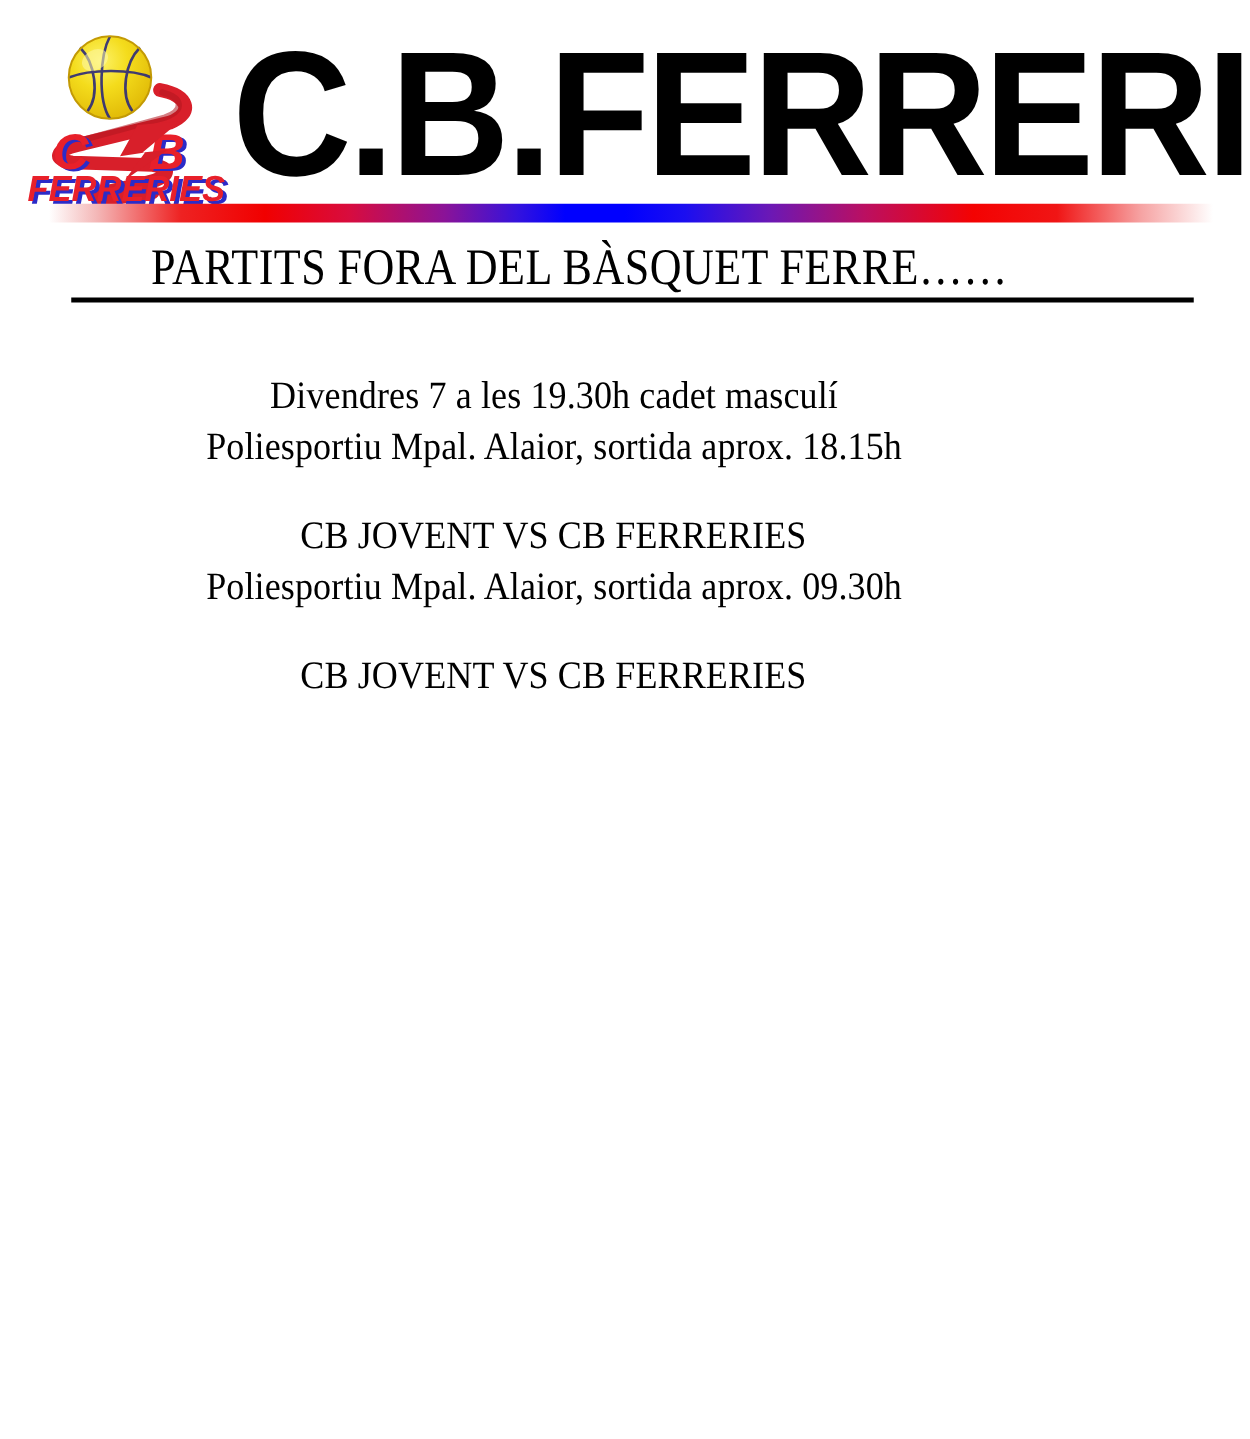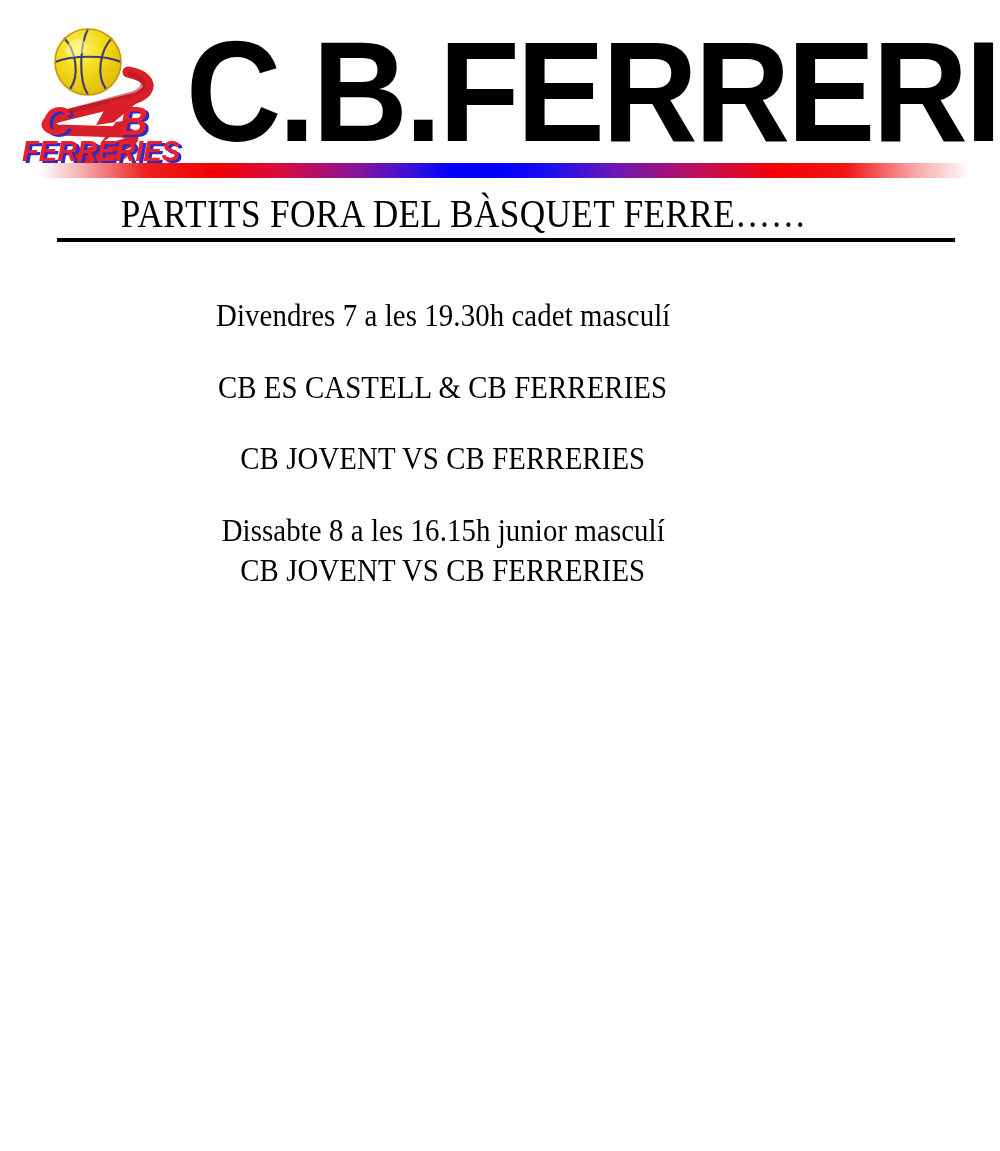--- a/index.html
+++ b/index.html
@@ -191,29 +191,29 @@
 
 <div class="subtitle-wrap">
   <div class="subtitle">PARTITS FORA DEL BÀSQUET FERRE……</div>
 </div>
 <div class="subtitle-rule"></div>
 
 <div class="schedule">
 
   <div class="block">
     <div class="line"><span>Divendres 7 a les 19.30h cadet masculí</span></div>
+    <div class="line"><span>Poliesportiu Mpal. Alaior, sortida aprox. 18.15h</span></div>
   </div>
 
   <div class="block">
-    <div class="line"><span>CB ES CASTELL &amp; CB FERRERIES</span></div>
   </div>
 
   <div class="block">
     <div class="line"><span>CB JOVENT VS CB FERRERIES</span></div>
+    <div class="line"><span>Poliesportiu Mpal. Alaior, sortida aprox. 09.30h</span></div>
   </div>
 
 
   <div class="block last-gap">
-    <div class="line"><span>Dissabte 8 a les 16.15h junior masculí</span></div>
     <div class="line"><span>CB JOVENT VS CB FERRERIES</span></div>
   </div>
 
 </div>
 
 </body></html>

